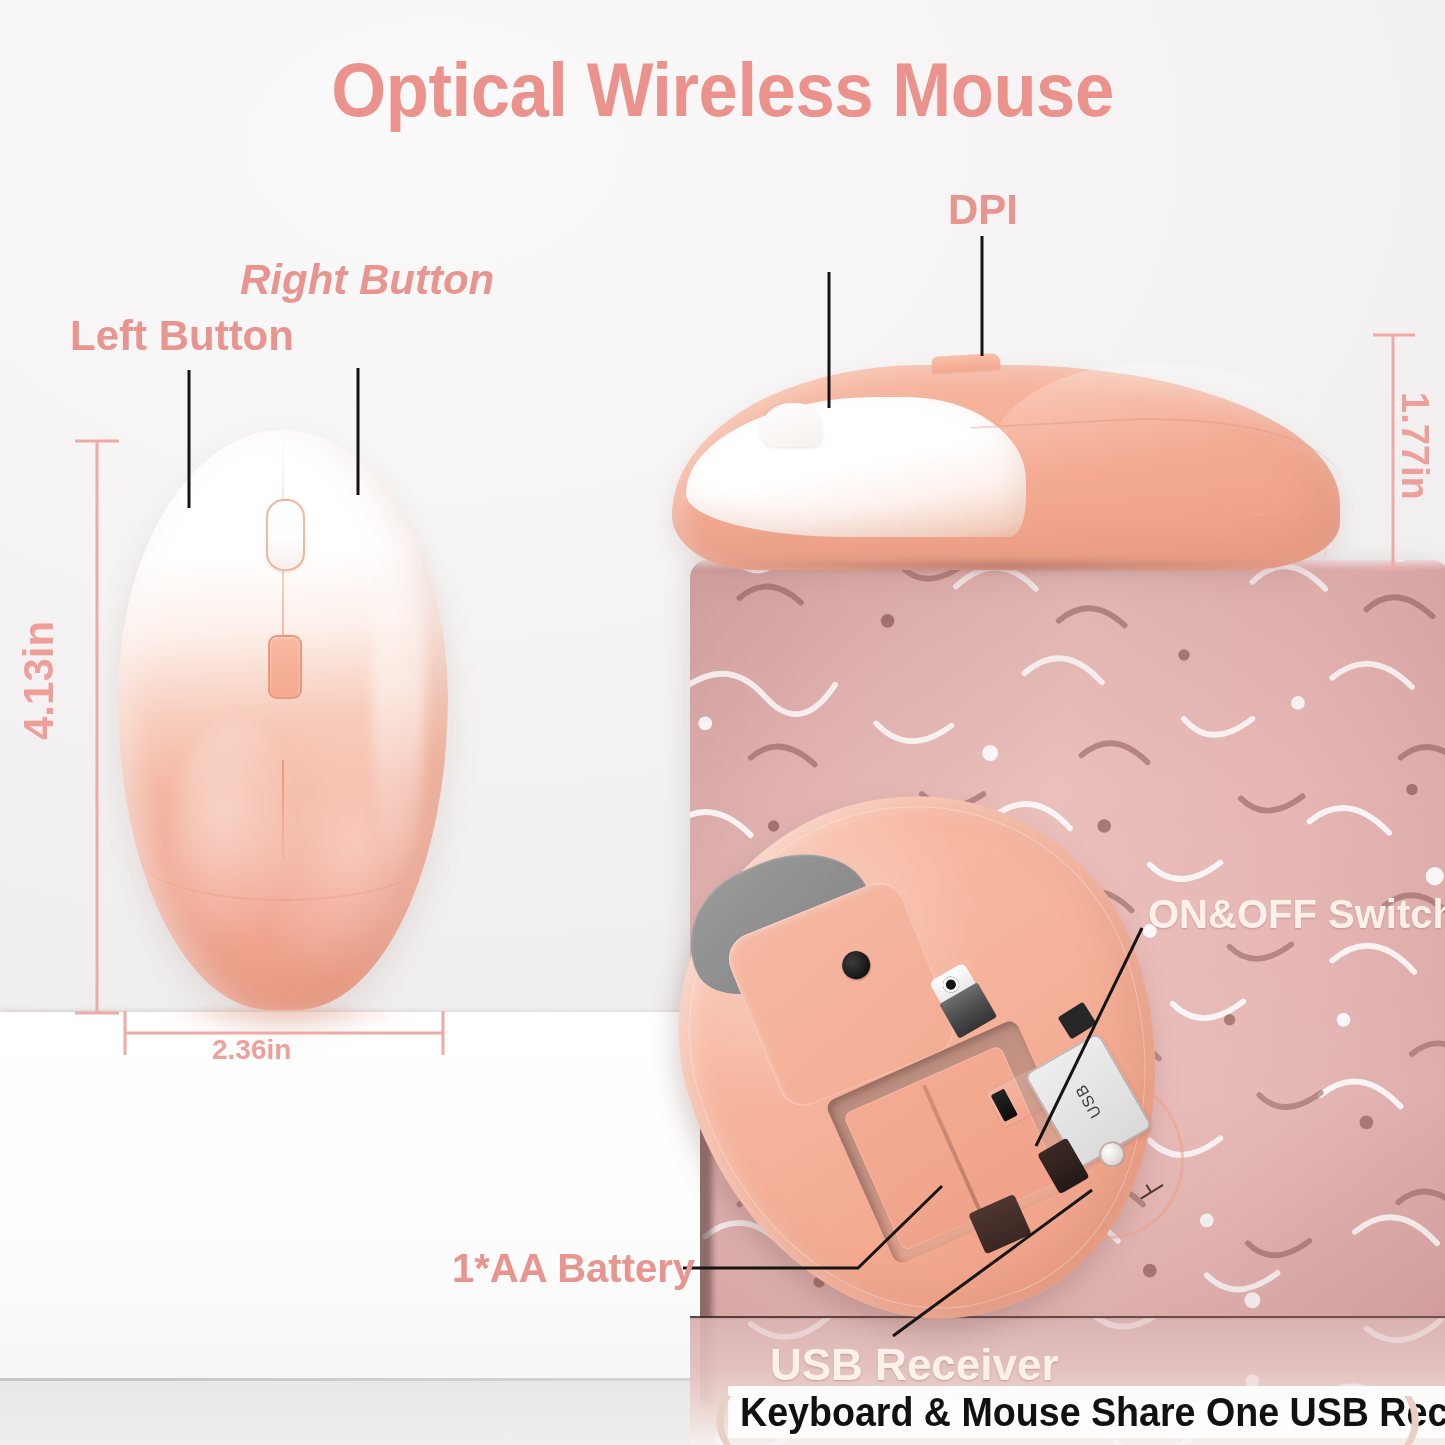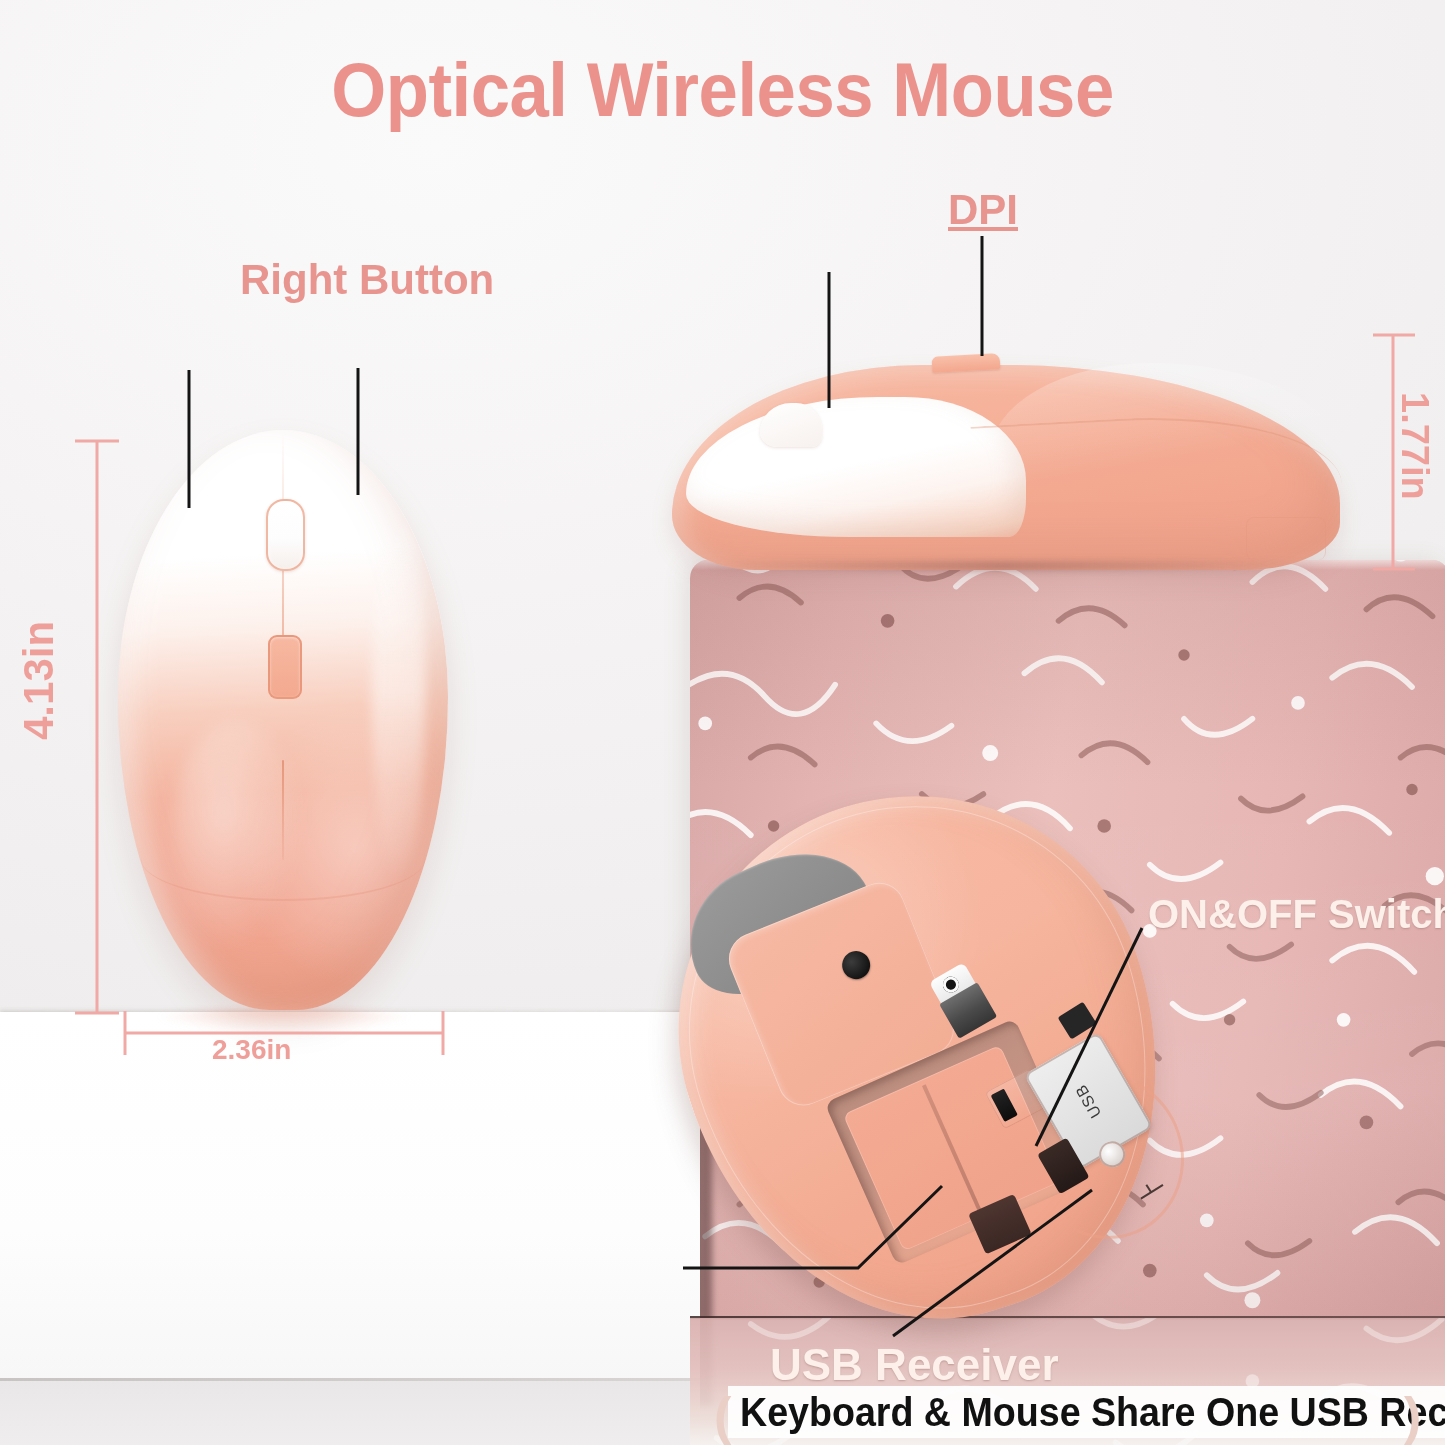--- a/index.html
+++ b/index.html
@@ -318,23 +318,23 @@
     position:absolute;left:0;top:46px;width:1445px;text-align:center;
     font-size:76px;font-weight:bold;color:#eb928d;
     letter-spacing:-0.5px;
     font-family:"Liberation Sans", sans-serif;
     transform:scaleX(.93);
   }
   .lbl{
     position:absolute;font-weight:bold;color:#e8948f;white-space:nowrap;
   }
   .lbl-left  {left:70px; top:312px; font-size:42px;}
-  .lbl-right {left:240px;top:256px; font-size:42px;}
+  .lbl-right {left:240px;top:256px; font-size:42px;font-style:italic;}
   .lbl-wheel {left:700px;top:220px; font-size:42px;}
-  .lbl-dpi   {left:948px;top:186px; font-size:42px;text-decoration:underline;}
+  .lbl-dpi   {left:948px;top:186px; font-size:42px;}
   .lbl-batt  {left:452px;top:1246px;font-size:40px;}
 
   .dimtxt{position:absolute;font-weight:bold;color:#ef9f9a;white-space:nowrap;}
   .dim-413{left:15px;top:740px;font-size:42px;transform:rotate(-90deg);transform-origin:left top;}
   .dim-236{left:212px;top:1034px;font-size:28px;}
   .dim-177{left:1436px;top:392px;font-size:38px;transform:rotate(90deg);transform-origin:left top;}
 
   .lbl-white{
     position:absolute;font-weight:bold;white-space:nowrap;
     color:#fdf0ea;
@@ -573,22 +573,24 @@
     <line x1="125" y1="1011" x2="125" y2="1055" stroke="#f0a9a4" stroke-width="3"></line>
     <line x1="443" y1="1011" x2="443" y2="1055" stroke="#f0a9a4" stroke-width="3"></line>
 
     <line x1="1393" y1="334" x2="1393" y2="570" stroke="#f0a9a4" stroke-width="3"></line>
     <line x1="1373" y1="335" x2="1415" y2="335" stroke="#f0a9a4" stroke-width="3"></line>
     <line x1="1373" y1="569" x2="1415" y2="569" stroke="#f0a9a4" stroke-width="3"></line>
   </svg>
 
   <div class="title">Optical Wireless Mouse</div>
 
+  <div class="lbl lbl-left">Left Button</div>
   <div class="lbl lbl-right">Right Button</div>
   <div class="lbl lbl-dpi">DPI</div>
+  <div class="lbl lbl-batt">1*AA Battery</div>
 
   <div class="dimtxt dim-413">4.13in</div>
   <div class="dimtxt dim-236">2.36in</div>
   <div class="dimtxt dim-177">1.77in</div>
 
   <div class="lbl-white lbl-onoff">ON&amp;OFF Switch</div>
   <div class="lbl-white lbl-usb">USB Receiver</div>
 
   <div class="banner-strip"></div>
   <div class="paren" style="left:714px;top:1386px;">(</div>

